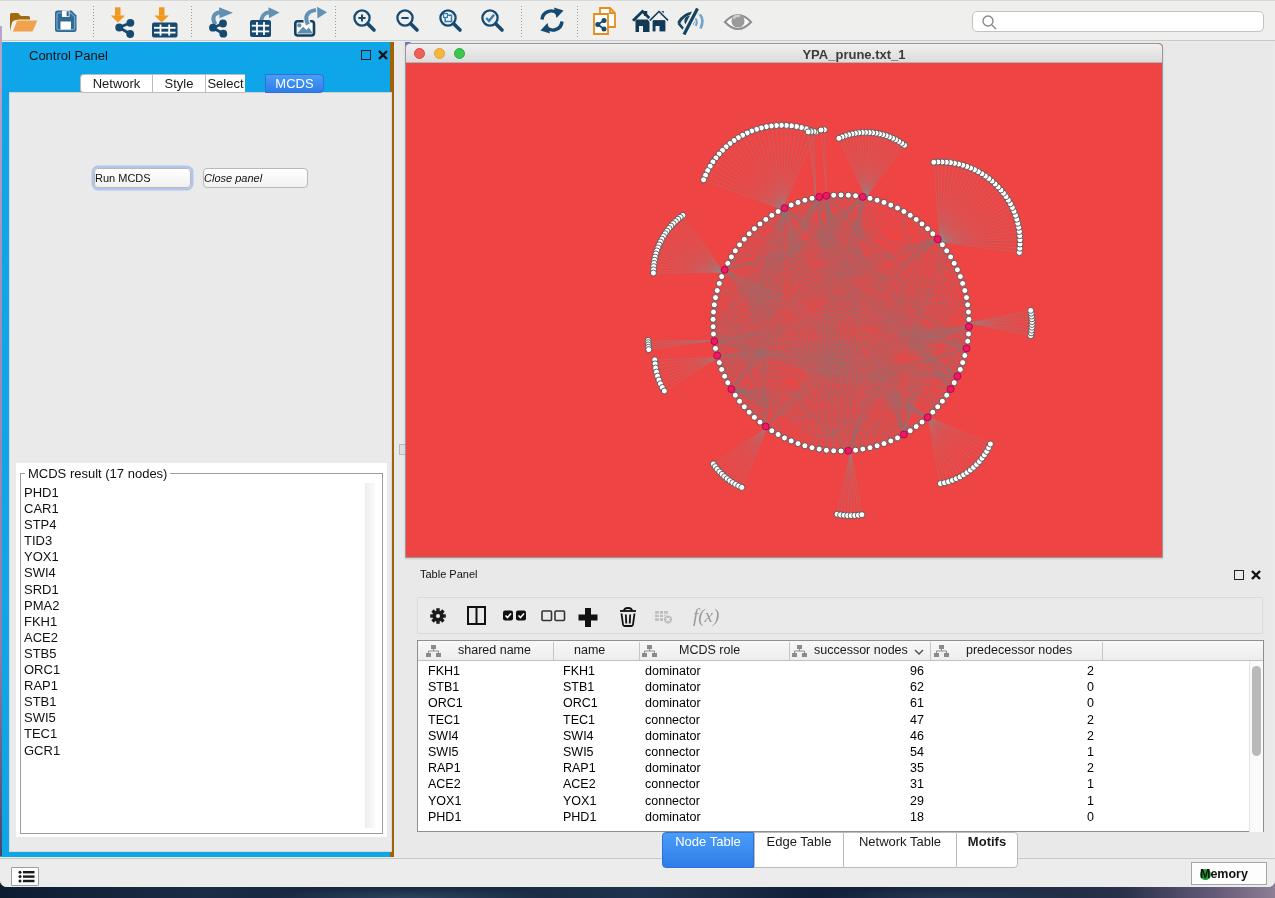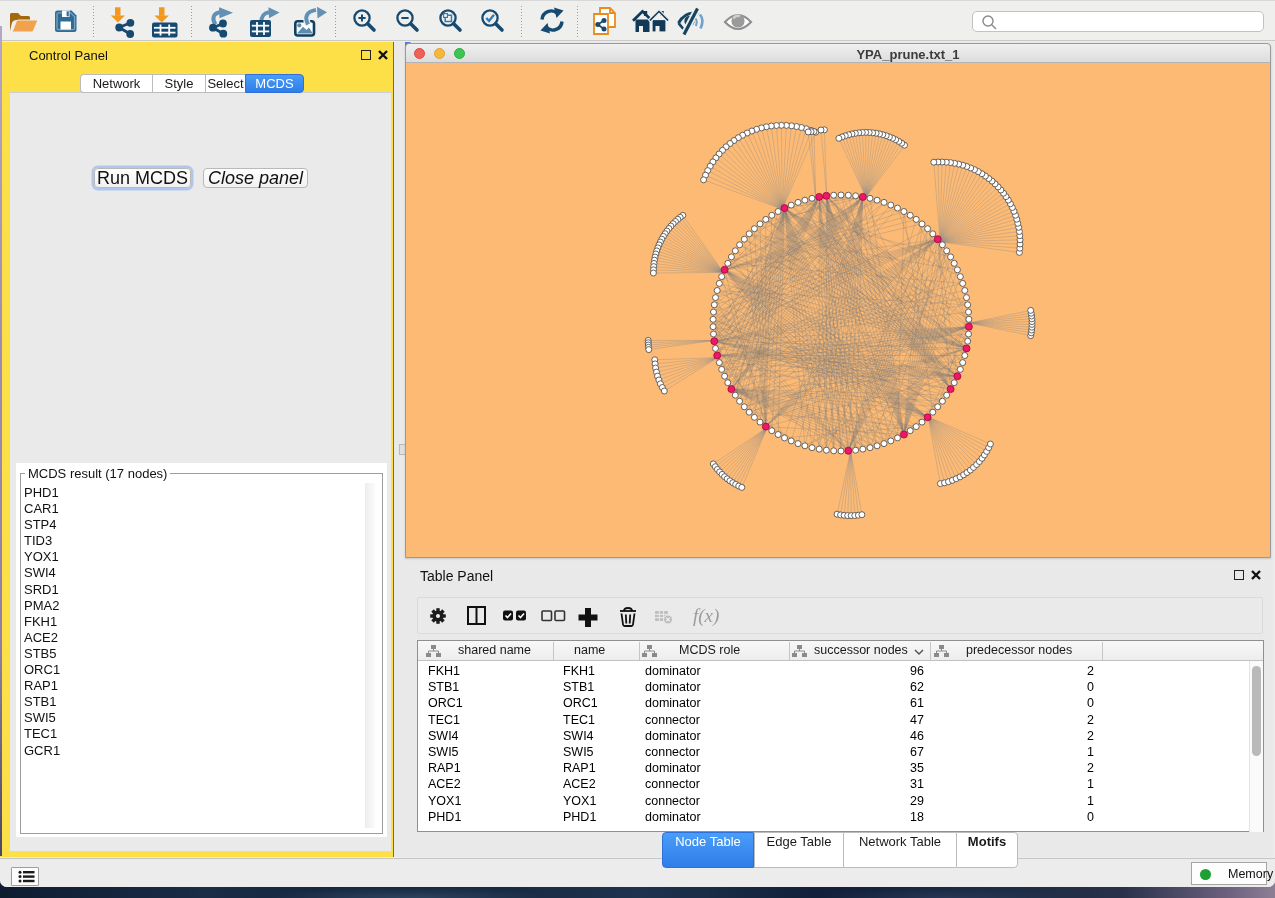--- a/index.html
+++ b/index.html
@@ -8,69 +8,69 @@
   background:radial-gradient(ellipse 200px 18px at 32% 100%, rgba(90,130,160,0.35), rgba(0,0,0,0) 70%),radial-gradient(ellipse 260px 20px at 55% 96%, rgba(70,110,150,0.3), rgba(0,0,0,0) 70%),radial-gradient(ellipse 180px 16px at 74% 100%, rgba(60,80,120,0.35), rgba(0,0,0,0) 70%),linear-gradient(90deg,#0e1c30 0%,#1a2c46 16%,#13223a 32%,#1f334e 50%,#122039 64%,#1b2b43 78%,#283149 88%,#6a5e7c 96%,#8d7f95 100%);
 }
 #lstripe { position:absolute; left:0; top:26px; width:2px; height:830px; background:linear-gradient(#b7a5c9,#9d8bb5 40%,#8f7fa8 75%,#4b4668); z-index:20; }
 #win { position:absolute; left:0; top:0; width:1275px; height:887px; background:#ececec; border-radius:0 0 7px 7px; overflow:hidden; }
 
 #toolbar { position:absolute; left:0; top:0; width:1275px; height:41px; background:#efefee; border-top:1px solid #d8d8d8; border-bottom:1px solid #c9c9c9; }
 .tsep { position:absolute; top:5px; width:1px; height:31px; background-image:linear-gradient(#9a9a9a 33%, rgba(0,0,0,0) 0%); background-size:1px 3px; }
 .ticon { position:absolute; top:5px; }
 #searchbox { position:absolute; left:972px; top:10px; width:292px; height:21px; background:#fff; border:1px solid #c2c2c2; border-radius:5px; }
 
-#cp { position:absolute; left:0; top:42px; width:394px; height:815px; background:#fde047; border-right:1px solid #a16207; }
+#cp { position:absolute; left:0; top:42px; width:394px; height:815px; background:#0ea5e9; border-right:4px solid #a16207; }
 .float-ic { position:absolute; width:10px; height:10px; border:1.5px solid #222; background:transparent; }
 #cp-content { position:absolute; left:9px; top:50px; width:383px; height:760px; background:#eaeaea; border:1px solid #d9d9d9; border-top:1px solid #cfcfcf; }
 #tabs { position:absolute; left:80px; top:32px; height:19px; display:flex; font-size:13px; z-index:3; }
 .tab { height:19px; line-height:18px; text-align:center; background:#fff; border:1px solid #bcbcbc; border-right:none; color:#1a1a1a; }
 .tab:first-child { border-radius:4px 0 0 4px; }
-.tab.sel { background:linear-gradient(#4a9df8,#2e7de9); color:#fff; border:1px solid #2f6fd8; border-radius:0 4px 4px 0; }
+.tab.sel { background:linear-gradient(#4a9df8,#2e7de9); color:#fff; border:1px solid #2f6fd8; border-radius:0 4px 4px 0;margin-left:20px; }
 #optlabel { position:absolute; left:0; top:71px; width:400px; text-align:center; font-size:13.5px; color:#111; }
 #dropdown { position:absolute; left:45px; top:94px; width:312px; height:21px; background:#fff; border:1px solid #b5b5b5; border-radius:4px; }
 #dropdown .txt { position:absolute; left:12px; top:2px; font-size:13.5px; color:#111; }
 #dropdown .btn { position:absolute; right:-1px; top:-1px; width:27px; height:21px; border-radius:0 4px 4px 0; background:linear-gradient(#5aa7f9,#2d72ea); }
-.pushbtn { position:absolute; height:20px; background:linear-gradient(#ffffff,#f1f1f1); border:1px solid #b9b9b9; border-radius:4px; font-size:18px; color:#111; text-align:center; line-height:18px; }
+.pushbtn { position:absolute; height:20px; background:linear-gradient(#ffffff,#f1f1f1); border:1px solid #b9b9b9; border-radius:4px; font-size:11px; color:#111; text-align:left; line-height:18px; }
 #runbtn { left:94px; top:126px; width:97px; box-shadow:0 0 0 2.5px rgba(127,170,235,0.55); }
 #closebtn { left:203px; top:126px; width:105px;font-style:italic; }
 #mcds-box { position:absolute; left:16px; top:421px; width:371px; height:374px; background:#fff; }
 #mcds-border { position:absolute; left:4px; top:10px; right:4px; bottom:3px; border:1px solid #9d9d9d; }
 #mcds-label { position:absolute; left:9px; top:3px; background:#fff; padding:0 3px; font-size:13px; color:#111; }
 #mcds-list { position:absolute; left:8px; top:22px; font-size:13px; color:#111; line-height:16.1px; }
 #mcds-scroll { position:absolute; right:12px; top:20px; width:10px; height:345px; background:linear-gradient(90deg,#efefef,#fafafa); border-left:1px solid #ececec; }
 
 #right { position:absolute; left:394px; top:42px; width:879px; height:815px; background:#e9e9e9; }
-#netwin { position:absolute; left:405px; top:43px; width:866px; height:515px; background:#fdba74; border:1px solid #9a9a9a; border-radius:4px 4px 0 0; box-shadow:0 1px 2px rgba(0,0,0,0.15); }
+#netwin { position:absolute; left:405px; top:43px; width:758px; height:515px; background:#ef4444; border:1px solid #9a9a9a; border-radius:4px 4px 0 0; box-shadow:0 1px 2px rgba(0,0,0,0.15); }
 #nw-title { position:absolute; left:0; top:0; width:100%; height:19px; background:linear-gradient(#f0f0f0,#dcdcdc); border-bottom:1px solid #b4b4b4; border-radius:4px 4px 0 0; }
 #nw-title .t { position:absolute; left:140px; right:0; top:3px; text-align:center; font-size:13px; font-weight:700; color:#3c3c3c; }
 .tl { position:absolute; top:4px; width:11px; height:11px; border-radius:50%; }
 #bluewedge { position:absolute; left:405px; top:42px; width:0; height:0; border-top:6px solid #4a7ddc; border-right:6px solid transparent; }
 
-#tp-title { position:absolute; left:420px; top:568px; font-size:14px; color:#111; }
+#tp-title { position:absolute; left:420px; top:568px; font-size:11px; color:#111; }
 #tbl { position:absolute; left:417px; top:640px; width:847px; height:192px; background:#fff; border:1px solid #8f8f8f; }
 #tbl-head { position:absolute; left:0; top:0; width:845px; height:20px; background:linear-gradient(#f8f8f8,#ededed); border-bottom:1px solid #c2c2c2; font-size:12.5px; color:#1a1a1a; }
 .hsep { position:absolute; top:1px; width:1px; height:18px; background:#c6c6c6; }
 .hlabel { position:absolute; top:2px; }
 .row { position:absolute; font-size:12.5px; color:#000; height:16.2px; line-height:16.2px; width:100%; }
 .c1 { position:absolute; left:10px; } .c2 { position:absolute; left:145px; }
 .c3 { position:absolute; left:227px; } .c4 { position:absolute; width:100px; left:406px; text-align:right; }
 .c5 { position:absolute; width:100px; left:576px; text-align:right; }
 #tbl-scroll { position:absolute; right:0px; top:20px; width:14px; height:171px; background:#fafafa; border-left:1px solid #e4e4e4; }
 #tbl-thumb { position:absolute; left:2px; top:5px; width:9px; height:90px; background:#b9b9b9; border-radius:5px; }
 
 #segtabs { position:absolute; left:662px; top:832px; height:19px; display:flex; font-size:13px; z-index:3; }
 .seg { height:36px; line-height:18px; background:#fff; border:1px solid #bcbcbc; border-right:none; color:#1a1a1a; text-align:center; }
 .seg:first-child { border-radius:4px 0 0 4px; background:linear-gradient(#4a9df8,#2e7de9); color:#fff; border:1px solid #2f6fd8; }
 .seg:last-child { border-right:1px solid #bcbcbc; border-radius:0 4px 4px 0;font-weight:bold; }
 
 #status { position:absolute; left:0; top:858px; width:1275px; height:29px; background:#ececec; border-top:1px solid #c6c6c6; }
 #listbtn { position:absolute; left:11px; top:8px; width:28px; height:19px; background:#fdfdfd; border:1px solid #9e9e9e; border-radius:1px; }
 #membtn { position:absolute; left:1191px; top:3px; width:76px; height:23px; background:#fdfdfd; border:1px solid #a5a5a5; font-size:12.5px; color:#111; }
 #membtn .dot { position:absolute; left:8px; top:6px; width:11px; height:11px; border-radius:50%; background:#1e9e33; }
-#membtn .t { position:absolute; left:36px; top:4px; }
+#membtn .t { position:absolute; left:8px; top:4px;font-weight:bold; }
 .splith { position:absolute; width:7px; height:7px; background:#dfdfdf; border:1px solid #b9b9b9; }
 </style></head><body>
 <div id="app">
 <div id="lstripe"></div>
 <div id="win">
 <div id="toolbar">
  <svg class="ticon" style="left:7px;top:7px" width="32" height="28">
   <path d="M3 23 L3 6.5 Q3 5 4.5 5 L11 5 L14 8 L21.5 8 Q23 8 23 9.5 L23 12 L9 12 Q6 12 5 14.5 Z" fill="#a2690f"></path>
   <path d="M5.2 24 L9.3 13.4 Q9.8 12 11.3 12 L31 12 L26.3 23 Q25.8 24 24.5 24 Z" fill="#f0a34c" stroke="#efefee" stroke-width="1"></path>
  </svg>
@@ -673,21 +673,21 @@
           <span class="c1">SWI4</span>
           <span class="c2">SWI4</span>
           <span class="c3">dominator</span>
           <span class="c4">46</span>
           <span class="c5">2</span>
         </div>
 <div class="row" style="top:103.0px">
           <span class="c1">SWI5</span>
           <span class="c2">SWI5</span>
           <span class="c3">connector</span>
-          <span class="c4">67</span>
+          <span class="c4">54</span>
           <span class="c5">1</span>
         </div>
 <div class="row" style="top:119.2px">
           <span class="c1">RAP1</span>
           <span class="c2">RAP1</span>
           <span class="c3">dominator</span>
           <span class="c4">35</span>
           <span class="c5">2</span>
         </div>
 <div class="row" style="top:135.4px">

